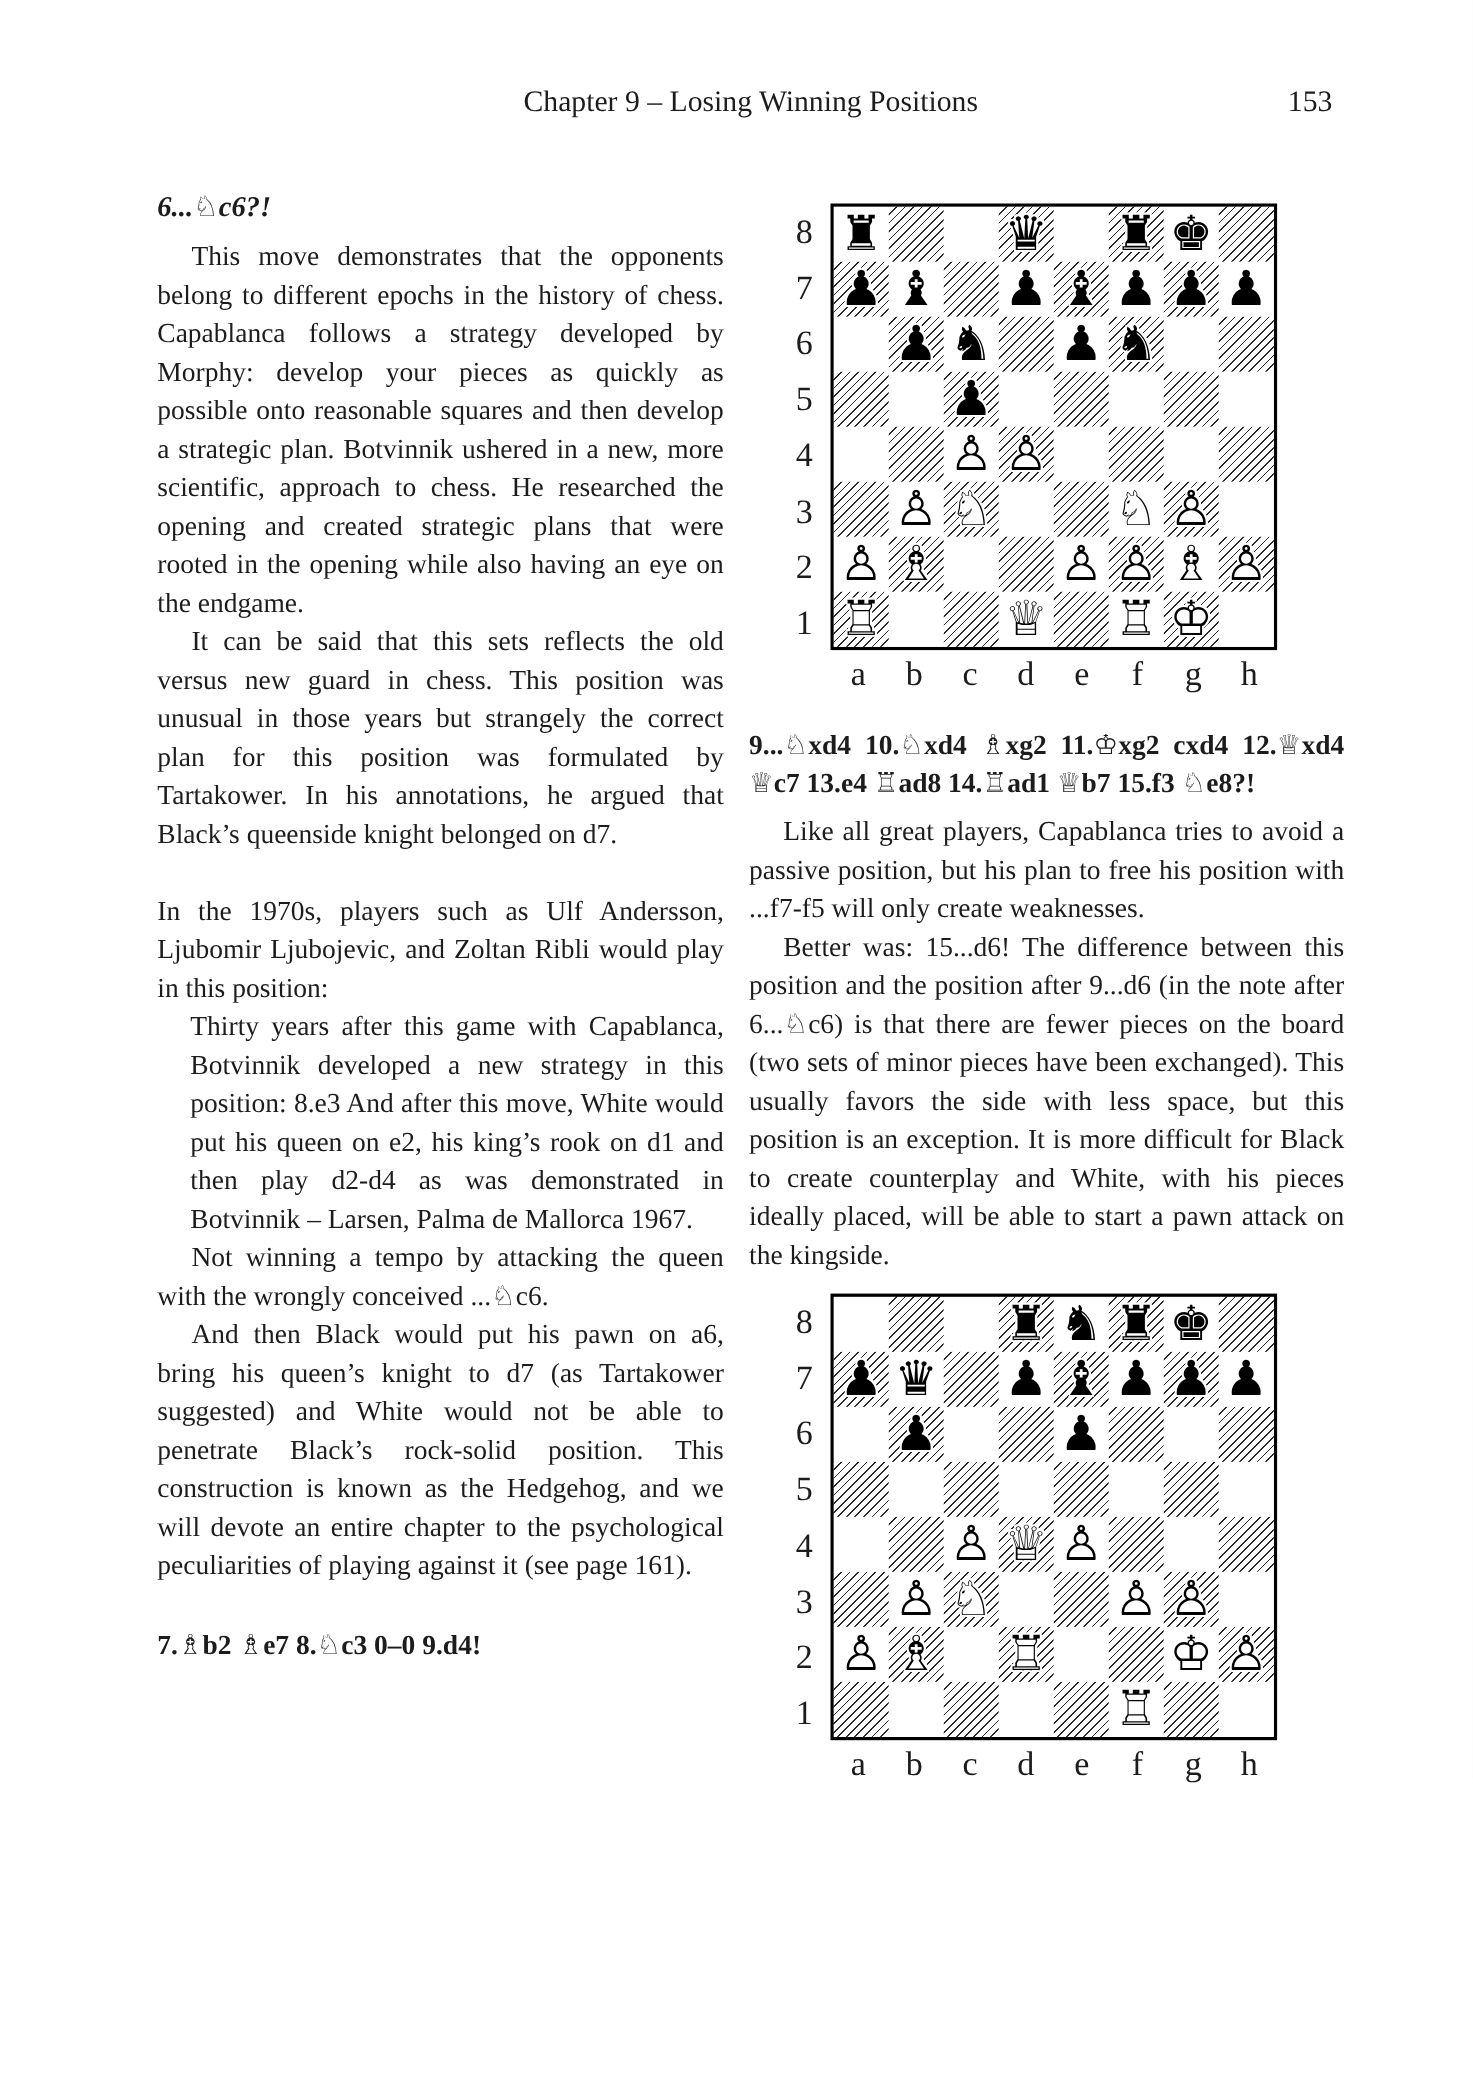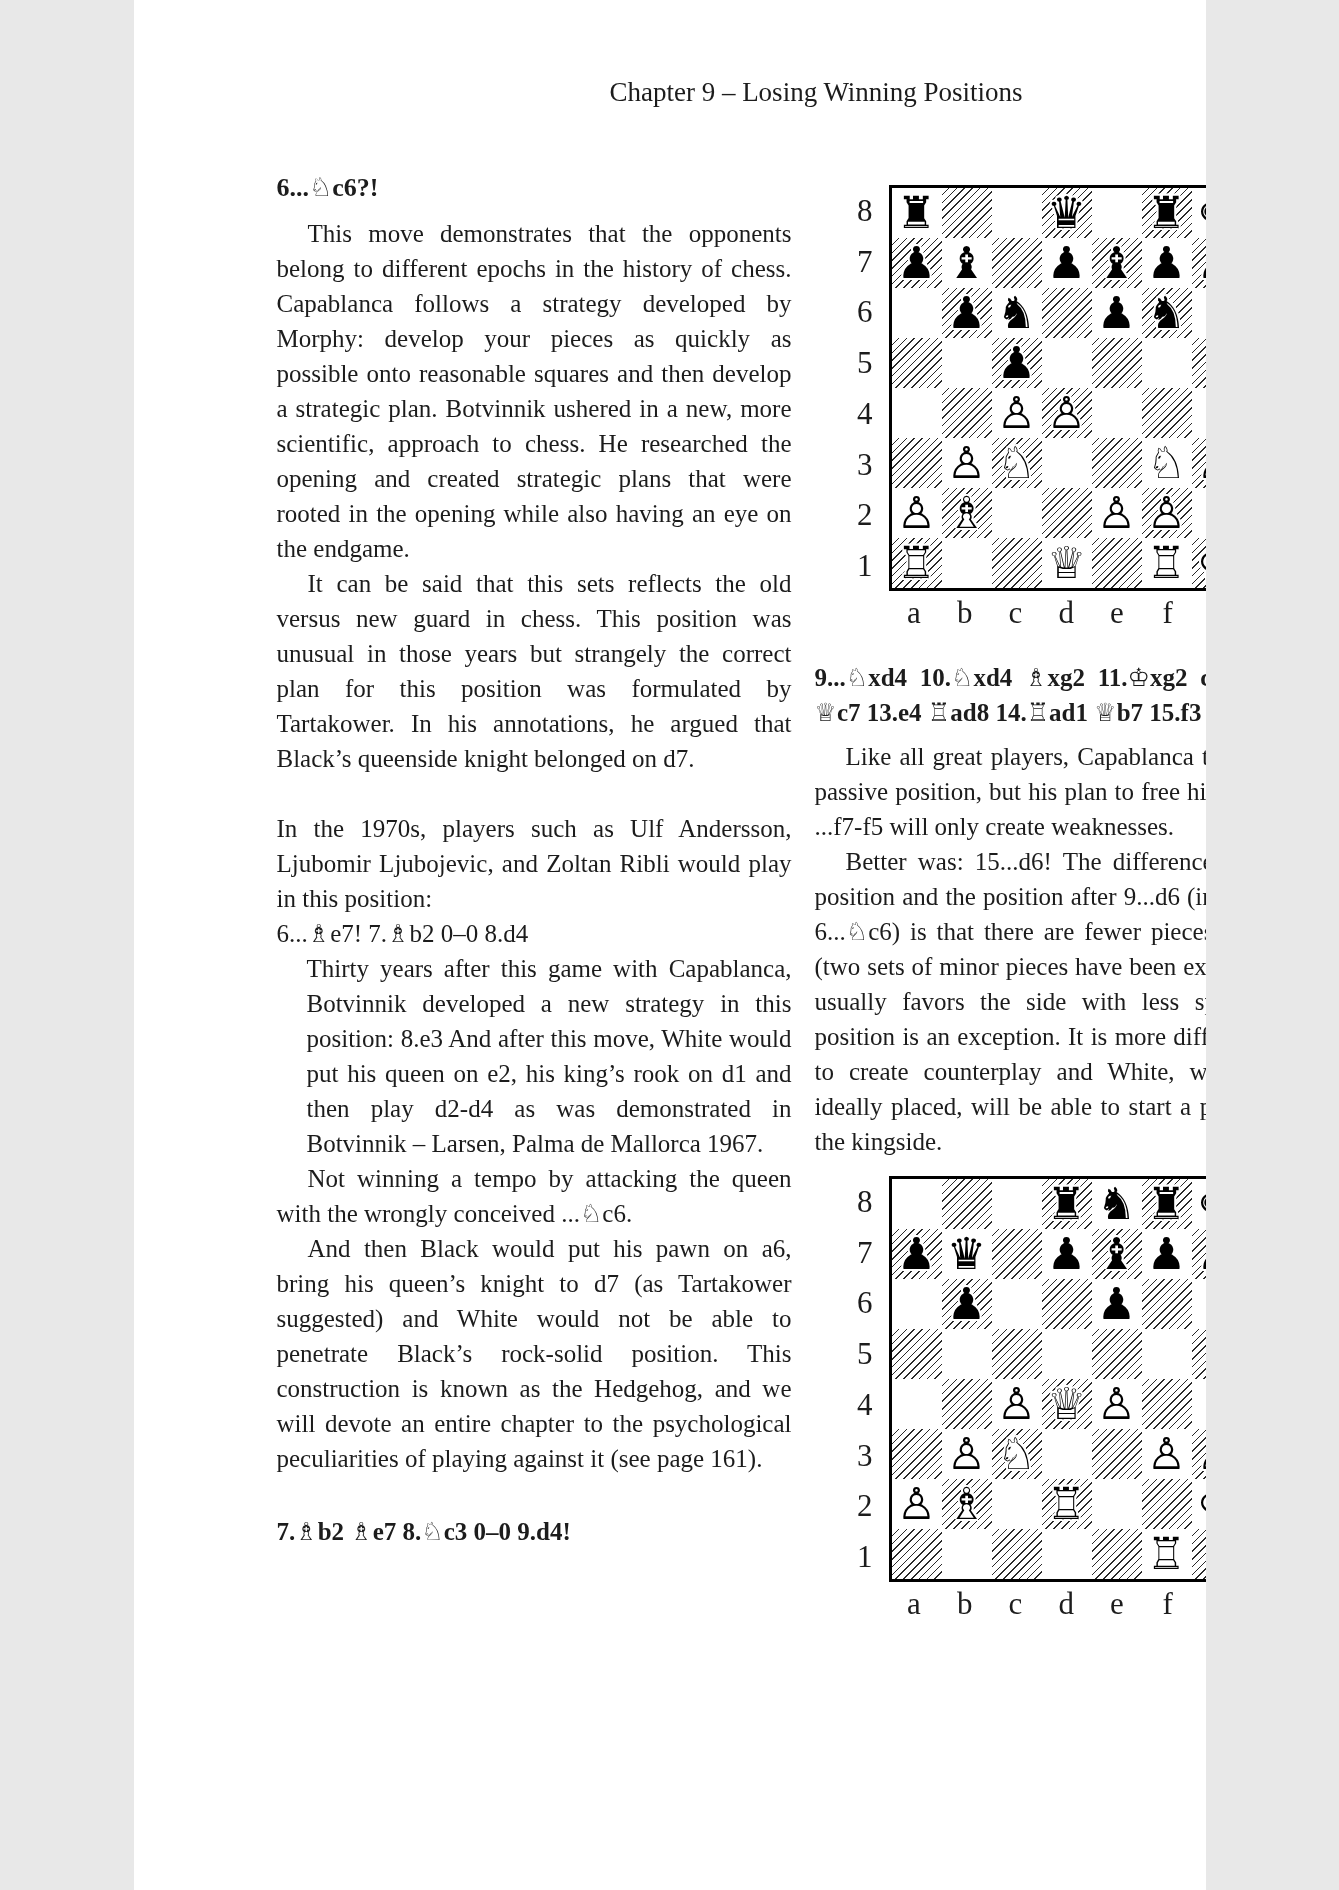--- a/index.html
+++ b/index.html
@@ -1,35 +1,35 @@
 <!DOCTYPE html>
 <html><head>
 <meta charset="utf-8">
 <style>
   html,body{margin:0;padding:0;background:#e8e8e8;}
   .page{
-    position:relative;width:1072px;height:1890px;background:#ffffff;
+    position:relative;width:1339px;height:1890px;background:#ffffff;
     color:#1c1c1c;font-family:"Liberation Serif","DejaVu Sans",serif;
     margin:0 auto;overflow:hidden;
   }
   
   .running-title{
     position:absolute;top:76px;left:143px;width:1079px;
     text-align:center;font-size:27px;line-height:32px;
   }
   .page-number{
     position:absolute;top:76px;left:1160px;width:62px;
     text-align:center;font-size:27px;line-height:32px;
   }
   
   .col{position:absolute;font-size:25px;line-height:35px;text-align:justify;}
   .col-left{left:143px;top:168px;width:515px;}
   .col-right{left:681px;top:0;width:541px;}
   p{margin:0;}
-  .move-head{font-weight:bold;font-size:26px;line-height:40px;margin:0 0 8px 0;text-align:left;}
+  .move-head{font-weight:bold;font-size:26px;line-height:40px;margin:0 0 8px 0;text-align:left;font-style:italic;}
   .indent{text-indent:31px;}
   .gap-top{margin-top:35px;}
   .moveline{text-align:left;}
   .note-block{padding-left:30px;}
   .bold-moves{font-weight:bold;margin-top:38px;text-align:left;}
   
   .moves-para{font-weight:bold;margin-top:30px;}
   .rc-p1{margin-top:9px;}
   .rc-head2{font-weight:bold;font-size:26px;line-height:36px;margin-top:27px;text-align:left;}
   
@@ -74,21 +74,20 @@
 <div class="page">
 
   <div class="running-title">Chapter 9 – Losing Winning Positions</div>
   <div class="page-number">153</div>
 
   <div class="col col-left">
     <p class="move-head">6...♘c6?!</p>
     <p class="indent">This move demonstrates that the opponents belong to different epochs in the history of chess. Capablanca follows a strategy developed by Morphy: develop your pieces as quickly as possible onto reasonable squares and then develop a strategic plan. Botvinnik ushered in a new, more scientific, approach to chess. He researched the opening and created strategic plans that were rooted in the opening while also having an eye on the endgame.</p>
     <p class="indent">It can be said that this sets reflects the old versus new guard in chess. This position was unusual in those years but strangely the correct plan for this position was formulated by Tartakower. In his annotations, he argued that Black’s queenside knight belonged on d7.</p>
     <p class="gap-top">In the 1970s, players such as Ulf Andersson, Ljubomir Ljubojevic, and Zoltan Ribli would play in this position:</p>
-    <p class="moveline">6...♗e7! 7.♗b2 0–0 8.d4</p>
     <p class="note-block">Thirty years after this game with Capablanca, Botvinnik developed a new strategy in this position: 8.e3 And after this move, White would put his queen on e2, his king’s rook on d1 and then play d2-d4 as was demonstrated in Botvinnik – Larsen, Palma de Mallorca 1967.</p>
     <p class="indent">Not winning a tempo by attacking the queen with the wrongly conceived ...♘c6.</p>
     <p class="indent">And then Black would put his pawn on a6, bring his queen’s knight to d7 (as Tartakower suggested) and White would not be able to penetrate Black’s rock-solid position. This construction is known as the Hedgehog, and we will devote an entire chapter to the psychological peculiarities of playing against it (see page 161).</p>
     <p class="bold-moves">7.♗b2 ♗e7 8.♘c3 0–0 9.d4!</p>
   </div>
 
   <div class="col col-right">
 
     <div class="diagram">
       <div class="diag-row">

